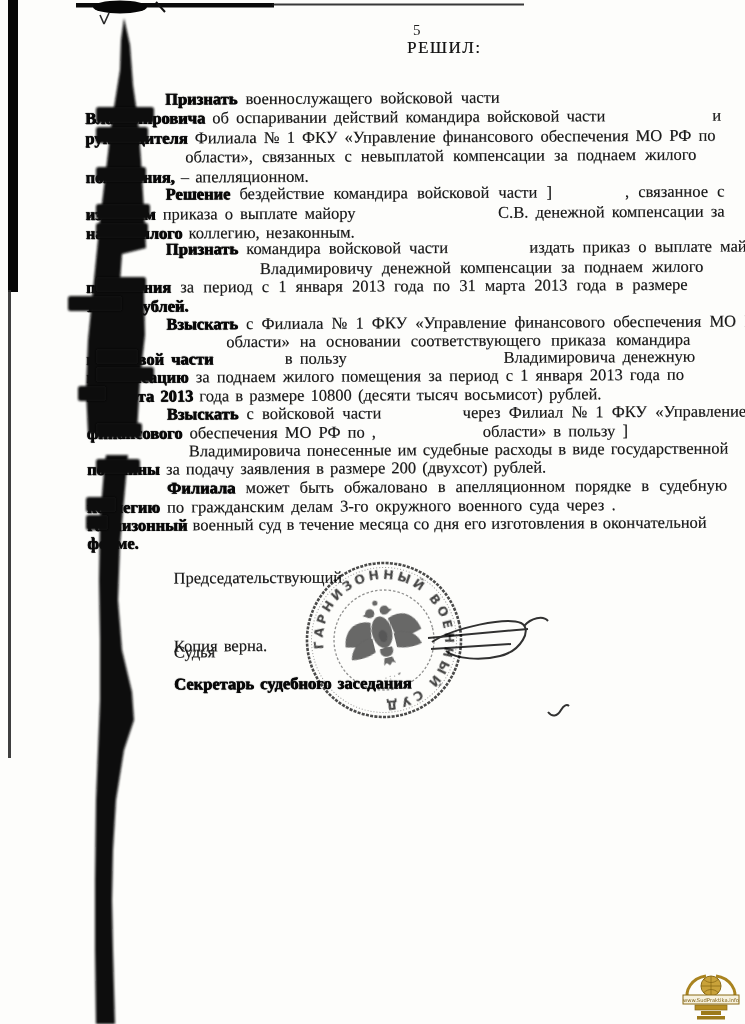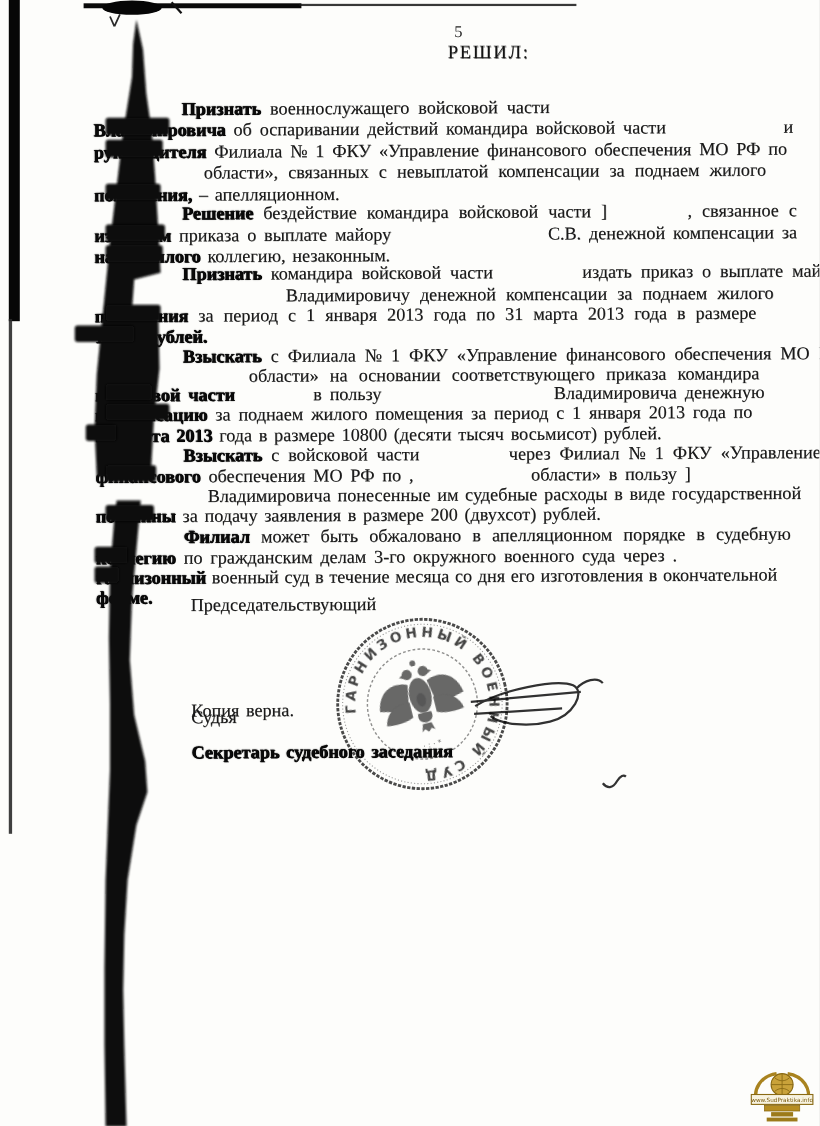--- a/index.html
+++ b/index.html
@@ -47,25 +47,25 @@
       <div class="line" style="left: 86px; top: 298px;"><b class="bp">10800 рублей.</b><span class="rest"></span></div>
       <div class="line" style="left: 166px; top: 316px; word-spacing: 4px;"><b class="bp">Взыскать</b><span class="rest"> с Филиала № 1 ФКУ «Управление финансового обеспечения МО РФ</span></div>
       <div class="line" style="left: 226px; top: 334px; word-spacing: 6px;"><b class="bp"></b><span class="rest">области» на основании соответствующего приказа командира</span></div>
       <div class="line" style="left: 86px; top: 351px; word-spacing: 3px;"><b class="bp">войсковой части</b><span class="rest">          в пользу                      Владимировича денежную</span></div>
       <div class="line" style="left: 86px; top: 369px; word-spacing: 3px;"><b class="bp">компенсацию</b><span class="rest"> за поднаем жилого помещения за период с 1 января 2013 года по</span></div>
       <div class="line" style="left: 86px; top: 388px;"><b class="bp">31 марта 2013</b><span class="rest"> года в размере 10800 (десяти тысяч восьмисот) рублей.</span></div>
       <div class="line" style="left: 166px; top: 406px; word-spacing: 4px;"><b class="bp">Взыскать</b><span class="rest"> с войсковой части          через Филиал № 1 ФКУ «Управление</span></div>
       <div class="line" style="left: 86px; top: 425px; word-spacing: 3px;"><b class="bp">финансового</b><span class="rest"> обеспечения МО РФ по ,               области» в пользу ]</span></div>
       <div class="line" style="left: 188px; top: 443px; word-spacing: 2px;"><b class="bp"></b><span class="rest">Владимировича понесенные им судебные расходы в виде государственной</span></div>
       <div class="line" style="left: 86px; top: 461px;"><b class="bp">пошлины</b><span class="rest"> за подачу заявления в размере 200 (двухсот) рублей.</span></div>
-      <div class="line" style="left: 166px; top: 480px; word-spacing: 6px;"><b class="bp">Филиал</b><span class="rest"> может быть обжаловано в апелляционном порядке в судебную</span></div>
+      <div class="line" style="left: 166px; top: 480px; word-spacing: 6px;"><b class="bp">Филиала</b><span class="rest"> может быть обжаловано в апелляционном порядке в судебную</span></div>
       <div class="line" style="left: 86px; top: 499px; word-spacing: 3px;"><b class="bp">коллегию</b><span class="rest"> по гражданским делам 3-го окружного военного суда через .</span></div>
       <div class="line" style="left: 86px; top: 517px; word-spacing: 1px;"><b class="bp">гарнизонный</b><span class="rest"> военный суд в течение месяца со дня его изготовления в окончательной</span></div>
       <div class="line" style="left: 86px; top: 535px;"><b class="bp">форме.</b><span class="rest"></span></div>
-      <div class="line" style="left: 172px; top: 542px;"><b class="bp"></b><span class="rest">Председательствующий</span></div>
+      <div class="line" style="left: 172px; top: 570px;"><b class="bp"></b><span class="rest">Председательствующий</span></div>
       <div class="line" style="left: 172px; top: 609px; margin-top: 29px;"><b class="bp"></b><span class="rest">Копия верна.</span></div>
       <div class="line" style="left: 172px; top: 644px; text-align: right;"><b class="bp"></b><span class="rest">Судья</span></div>
       <div class="line" style="left: 172px; top: 676px;"><b class="bp">Секретарь судебного заседания</b><span class="rest"></span></div>
     </div>
 
   <svg id="overlay" width="745" height="1024" viewBox="0 0 745 1024">
     <defs>
       <filter id="blur1">
           <feGaussianBlur stdDeviation="0.8"></feGaussianBlur>
         </filter>

